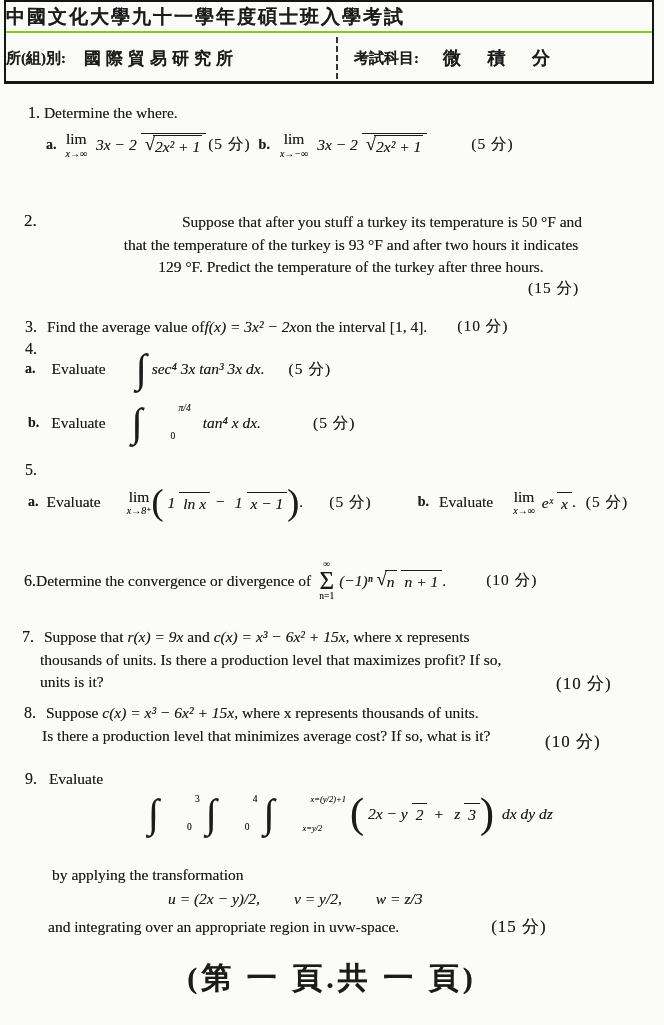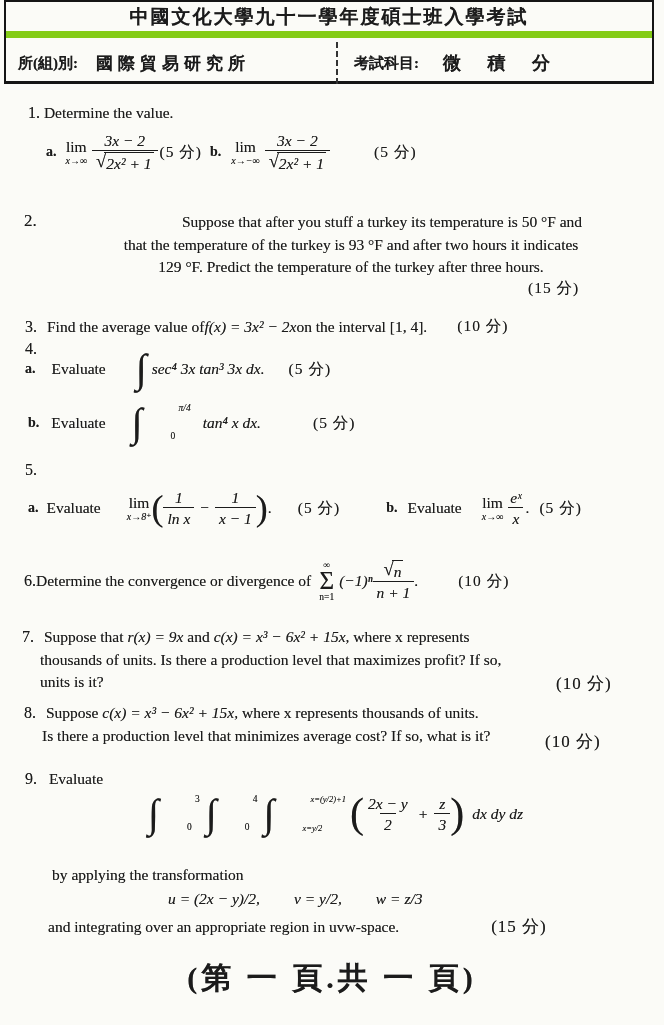--- a/index.html
+++ b/index.html
@@ -1,42 +1,42 @@
 <!DOCTYPE html>
 <html><head>
 <meta charset="utf-8">
 <style>
   html,body{margin:0;padding:0;background:#dedede;}
   .page{position:relative;width:664px;height:1025px;background:#fbfbf7;color:#1b1b1b;
         font-family:"Liberation Serif","DejaVu Serif",serif;font-size:15.5px;
         overflow:hidden;text-shadow:0 0 .35px rgba(0,0,0,.5);}
   
   .hbox{position:absolute;left:4px;top:0;width:650px;height:84px;border:2px solid #151515;border-bottom-width:3px;box-sizing:border-box;}
-  .trow{height:29px;border-bottom:7px solid #84cc16;display:flex;align-items:center;justify-content:center;}
+  .trow{height:29px;border-bottom:2px solid #84cc16;display:flex;align-items:center;justify-content:flex-start;}
   .title{font-weight:bold;font-size:19px;letter-spacing:2px;}
   .irow{display:flex;height:50px;align-items:stretch;}
-  .cl{width:330px;display:flex;align-items:center;padding-left:12px;box-sizing:border-box;}
+  .cl{width:330px;display:flex;align-items:center;box-sizing:border-box;}
   .vsep{border-left:2px dashed #333;height:42px;align-self:center;}
   .cr{flex:1;display:flex;align-items:center;padding-left:16px;}
   .hlbl{font-weight:bold;font-size:15px;}
   .hval{font-weight:bold;font-size:17px;margin-left:18px;letter-spacing:5px;}
   .hval2{font-weight:bold;font-size:18px;margin-left:24px;letter-spacing:11px;}
   
   .abs{position:absolute;}
   .frow{position:absolute;display:flex;align-items:center;white-space:nowrap;}
   .para{position:absolute;line-height:22.5px;}
   .qnum{font-size:16px;}
   .plbl{font-weight:bold;font-size:14px;}
   .pts{letter-spacing:1px;white-space:nowrap;}
   .mi{font-style:italic;}
   
   .lim{display:inline-flex;flex-direction:column;align-items:center;line-height:1;vertical-align:middle;}
   .lim .ls{font-size:10px;margin-top:2px;}
   
-  .frac{display:inline-flex;flex-direction:column;align-items:center;vertical-align:middle;line-height:1.25;text-align:center;}
+  .frac{display:inline-flex;flex-direction:row;align-items:center;vertical-align:middle;line-height:1.25;text-align:center;}
   .frac .fn{padding:0 4px;}
   .frac .fd{border-top:1.4px solid #1b1b1b;padding:1px 4px 0 4px;}
   
   .sqrt{display:inline-flex;align-items:flex-start;}
   .sqrt .rs{font-size:1.2em;line-height:1;}
   .sqrt .rb{border-top:1.4px solid #1b1b1b;margin-left:-2px;padding:1px 2px 0 2px;}
   
   .ig{font-size:40px;line-height:.85;font-weight:400;vertical-align:middle;}
   .intc{display:inline-flex;align-items:center;vertical-align:middle;}
   .intc .il{display:inline-flex;flex-direction:column;justify-content:space-between;height:42px;font-size:9.5px;line-height:1;box-sizing:border-box;padding:2px 0 3px 0;margin-left:36px;}
@@ -65,21 +65,21 @@
       <div class="vsep"></div>
       <div class="cr">
         <span class="hlbl">考試科目:</span>
         <span class="hval2">微 積 分</span>
       </div>
     </div>
   </div>
 
   <div class="abs" style="left:28px;top:104px;">
     <span class="qnum">1.</span>
-    <span>Determine the value.</span>
+    <span>Determine the where.</span>
   </div>
   <div class="frow" style="left:46px;top:131px;">
     <span class="plbl">a.</span>
     <span class="lim" style="margin-left:9px;">
       <span>lim</span>
       <span class="ls mi">x→∞</span>
     </span>
     <span class="frac mi" style="margin-left:5px;">
       <span class="fn">3x − 2</span>
       <span class="fd"><span class="sqrt">

